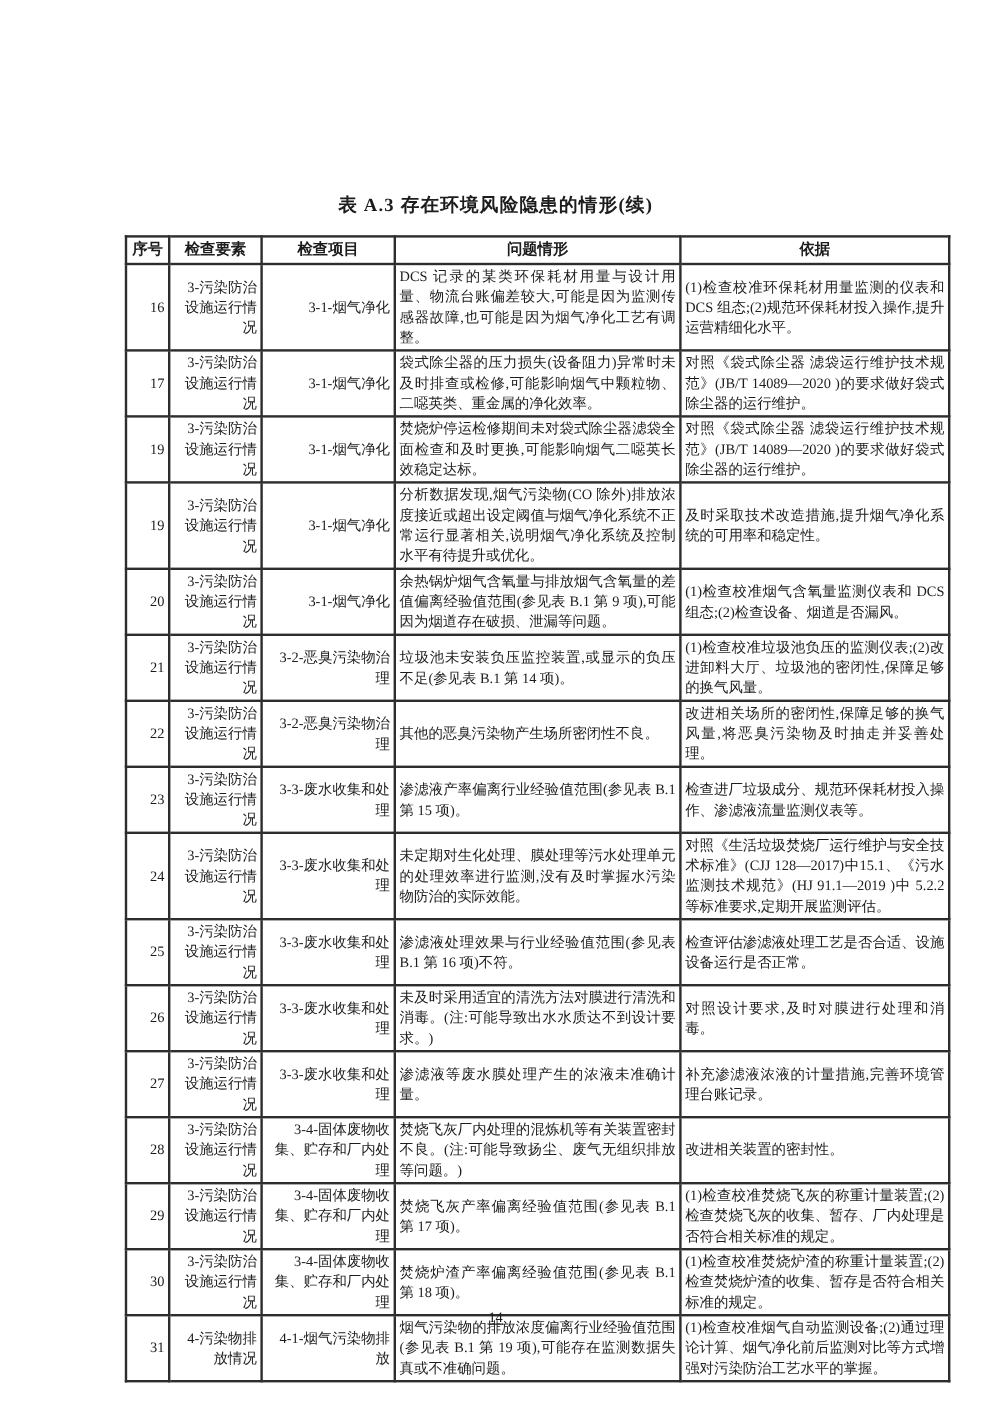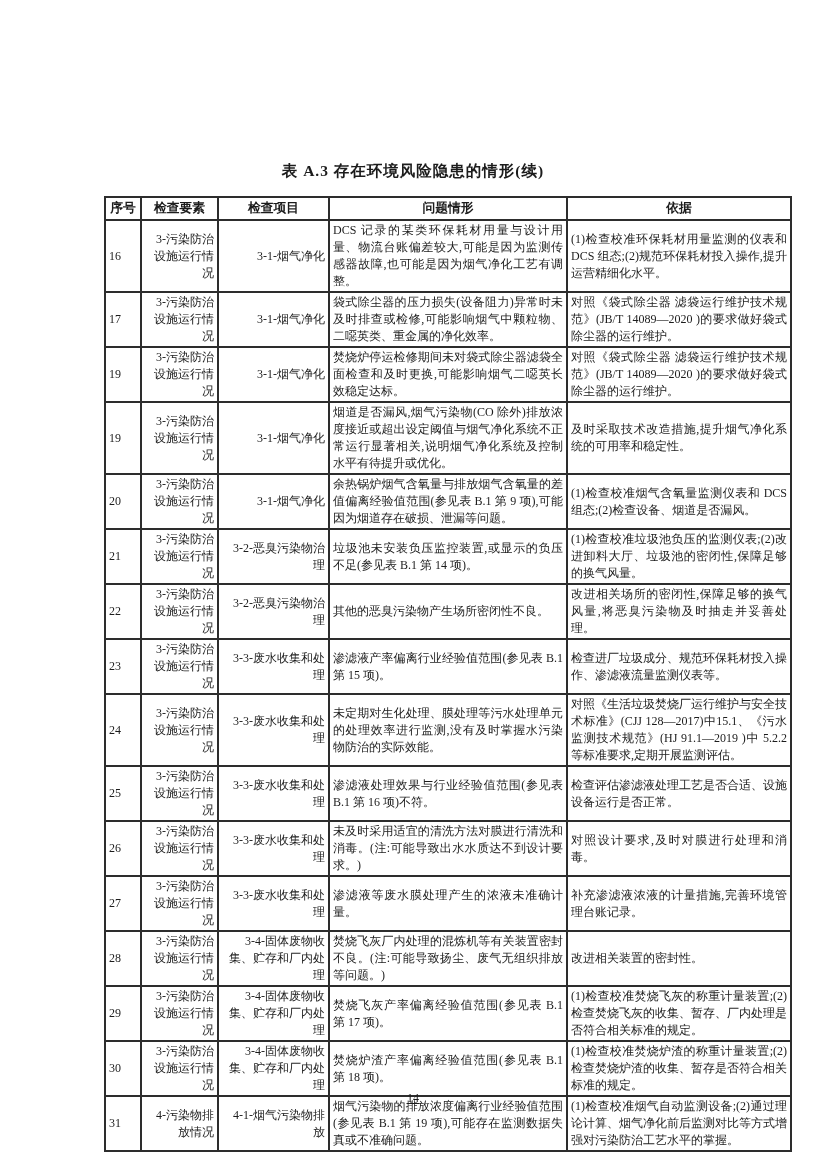--- a/index.html
+++ b/index.html
@@ -41,21 +41,21 @@
     word-break: break-all;
   }
   table.risk-table th {
     font-size: 12.8px;
     font-weight: bold;
     text-align: center;
     padding: 2px 1px;
     height: 22px;
   }
   table.risk-table td { padding: 1px 3px; }
-  td.c-no { text-align: left; }
+  td.c-no { text-align: right; }
   td.c-element, td.c-item { text-align: right; }
   td.c-problem, td.c-basis { text-align: justify; }
   .page-num {
     position: absolute;
     top: 1091px;
     left: 0;
     right: 0;
     text-align: center;
     font-size: 12px;
     text-decoration: underline;
@@ -104,21 +104,21 @@
         <td class="c-no">19</td>
         <td class="c-element">3-污染防治设施运行情况</td>
         <td class="c-item">3-1-烟气净化</td>
         <td class="c-problem">焚烧炉停运检修期间未对袋式除尘器滤袋全面检查和及时更换,可能影响烟气二噁英长效稳定达标。</td>
         <td class="c-basis">对照《袋式除尘器 滤袋运行维护技术规范》(JB/T 14089—2020 )的要求做好袋式除尘器的运行维护。</td>
       </tr>
       <tr>
         <td class="c-no">19</td>
         <td class="c-element">3-污染防治设施运行情况</td>
         <td class="c-item">3-1-烟气净化</td>
-        <td class="c-problem">烟道是否漏风,烟气污染物(CO 除外)排放浓度接近或超出设定阈值与烟气净化系统不正常运行显著相关,说明烟气净化系统及控制水平有待提升或优化。</td>
+        <td class="c-problem">分析数据发现,烟气污染物(CO 除外)排放浓度接近或超出设定阈值与烟气净化系统不正常运行显著相关,说明烟气净化系统及控制水平有待提升或优化。</td>
         <td class="c-basis">及时采取技术改造措施,提升烟气净化系统的可用率和稳定性。</td>
       </tr>
       <tr>
         <td class="c-no">20</td>
         <td class="c-element">3-污染防治设施运行情况</td>
         <td class="c-item">3-1-烟气净化</td>
         <td class="c-problem">余热锅炉烟气含氧量与排放烟气含氧量的差值偏离经验值范围(参见表 B.1 第 9 项),可能因为烟道存在破损、泄漏等问题。</td>
         <td class="c-basis">(1)检查校准烟气含氧量监测仪表和 DCS 组态;(2)检查设备、烟道是否漏风。</td>
       </tr>
       <tr>

